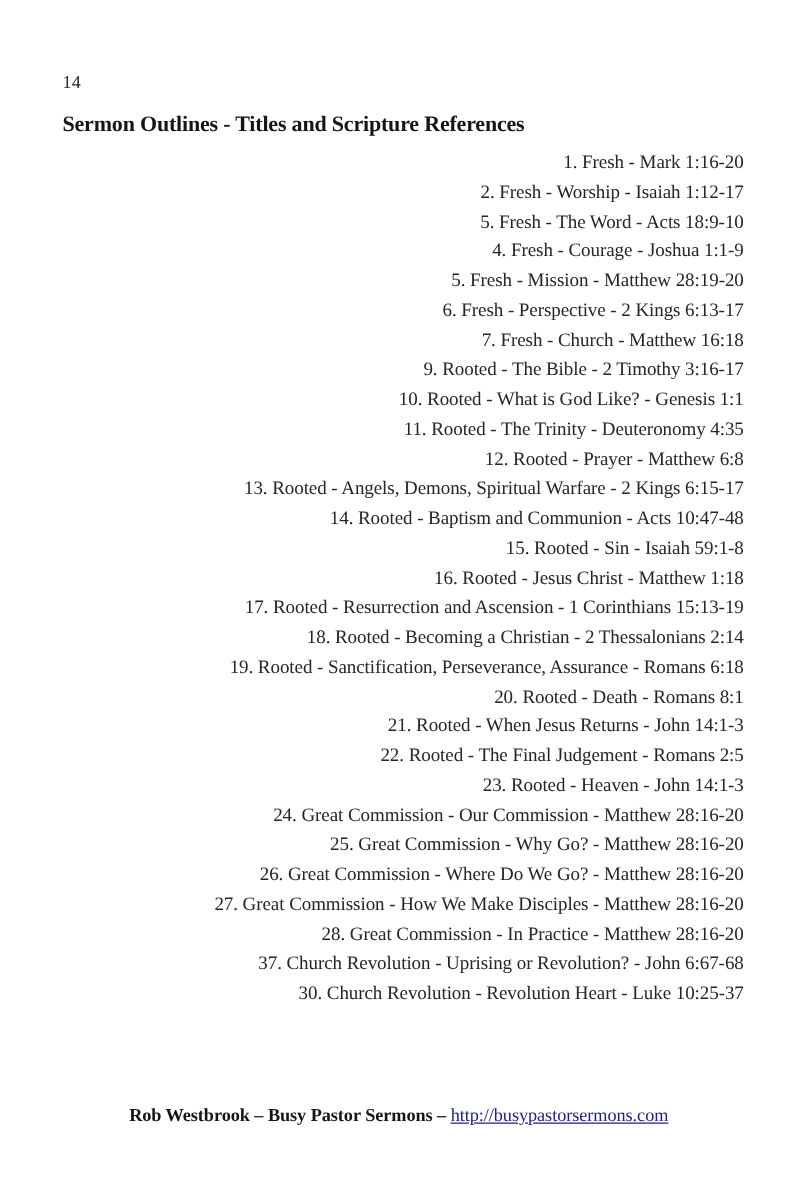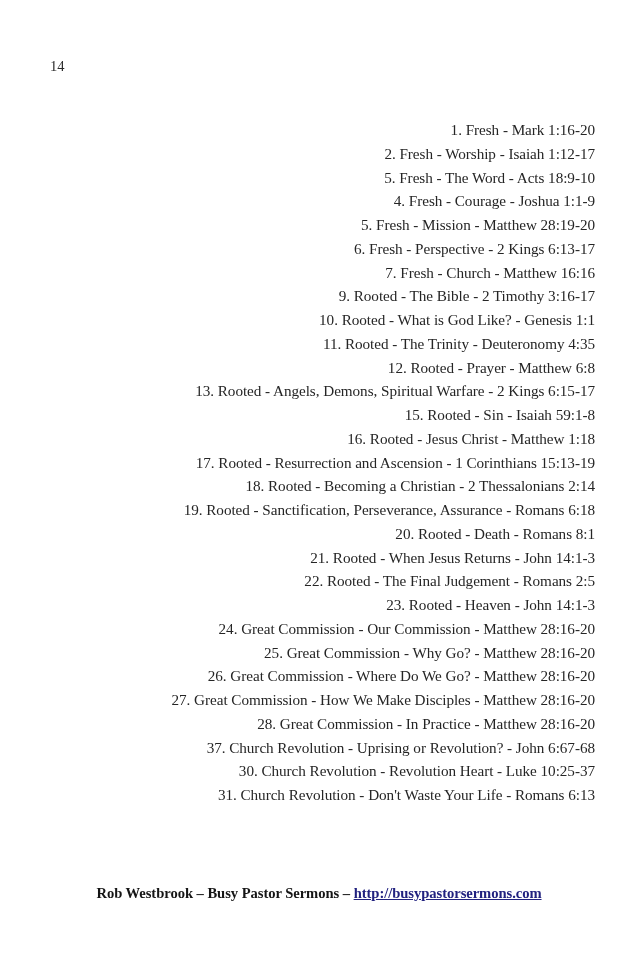--- a/index.html
+++ b/index.html
@@ -79,61 +79,62 @@
     letter-spacing: -0.05px;
   }
 
   .footer-text {
     white-space: nowrap;
   }
 
   .footer-link {
     color: #21217f;
     text-decoration: underline;
-    font-weight: bold;
+    font-weight: normal;
     cursor: pointer;
   }
 </style>
 </head>
 <body>
 
 <div class="page">
 
   <div class="page-number">14</div>
 
+  <div class="doc-title">Sermon Outlines - Titles and Scripture References</div>
 
   <ul class="outline-list">
     <li class="outline-item">1. Fresh - Mark 1:16-20</li>
     <li class="outline-item">2. Fresh - Worship - Isaiah 1:12-17</li>
     <li class="outline-item">5. Fresh - The Word - Acts 18:9-10</li>
     <li class="outline-item">4. Fresh - Courage - Joshua 1:1-9</li>
     <li class="outline-item">5. Fresh - Mission - Matthew 28:19-20</li>
     <li class="outline-item">6. Fresh - Perspective - 2 Kings 6:13-17</li>
-    <li class="outline-item">7. Fresh - Church - Matthew 16:16</li>
+    <li class="outline-item">7. Fresh - Church - Matthew 16:18</li>
     <li class="outline-item">9. Rooted - The Bible - 2 Timothy 3:16-17</li>
     <li class="outline-item">10. Rooted - What is God Like? - Genesis 1:1</li>
     <li class="outline-item">11. Rooted - The Trinity - Deuteronomy 4:35</li>
     <li class="outline-item">12. Rooted - Prayer - Matthew 6:8</li>
     <li class="outline-item">13. Rooted - Angels, Demons, Spiritual Warfare - 2 Kings 6:15-17</li>
+    <li class="outline-item">14. Rooted - Baptism and Communion - Acts 10:47-48</li>
     <li class="outline-item">15. Rooted - Sin - Isaiah 59:1-8</li>
     <li class="outline-item">16. Rooted - Jesus Christ - Matthew 1:18</li>
     <li class="outline-item">17. Rooted - Resurrection and Ascension - 1 Corinthians 15:13-19</li>
     <li class="outline-item">18. Rooted - Becoming a Christian - 2 Thessalonians 2:14</li>
     <li class="outline-item">19. Rooted - Sanctification, Perseverance, Assurance - Romans 6:18</li>
     <li class="outline-item">20. Rooted - Death - Romans 8:1</li>
     <li class="outline-item">21. Rooted - When Jesus Returns - John 14:1-3</li>
     <li class="outline-item">22. Rooted - The Final Judgement - Romans 2:5</li>
     <li class="outline-item">23. Rooted - Heaven - John 14:1-3</li>
     <li class="outline-item">24. Great Commission - Our Commission - Matthew 28:16-20</li>
     <li class="outline-item">25. Great Commission - Why Go? - Matthew 28:16-20</li>
     <li class="outline-item">26. Great Commission - Where Do We Go? - Matthew 28:16-20</li>
     <li class="outline-item">27. Great Commission - How We Make Disciples - Matthew 28:16-20</li>
     <li class="outline-item">28. Great Commission - In Practice - Matthew 28:16-20</li>
     <li class="outline-item">37. Church Revolution - Uprising or Revolution? - John 6:67-68</li>
     <li class="outline-item">30. Church Revolution - Revolution Heart - Luke 10:25-37</li>
-    <li class="outline-item">31. Church Revolution - Don't Waste Your Life - Romans 6:13</li>
   </ul>
 
   <div class="footer">
     <span class="footer-text"><span>Rob Westbrook – Busy Pastor Sermons – </span><a class="footer-link" href="#" style="color: rgb(33, 33, 127);">http://busypastorsermons.com</a></span>
   </div>
 
 </div>
 
 </body></html>

